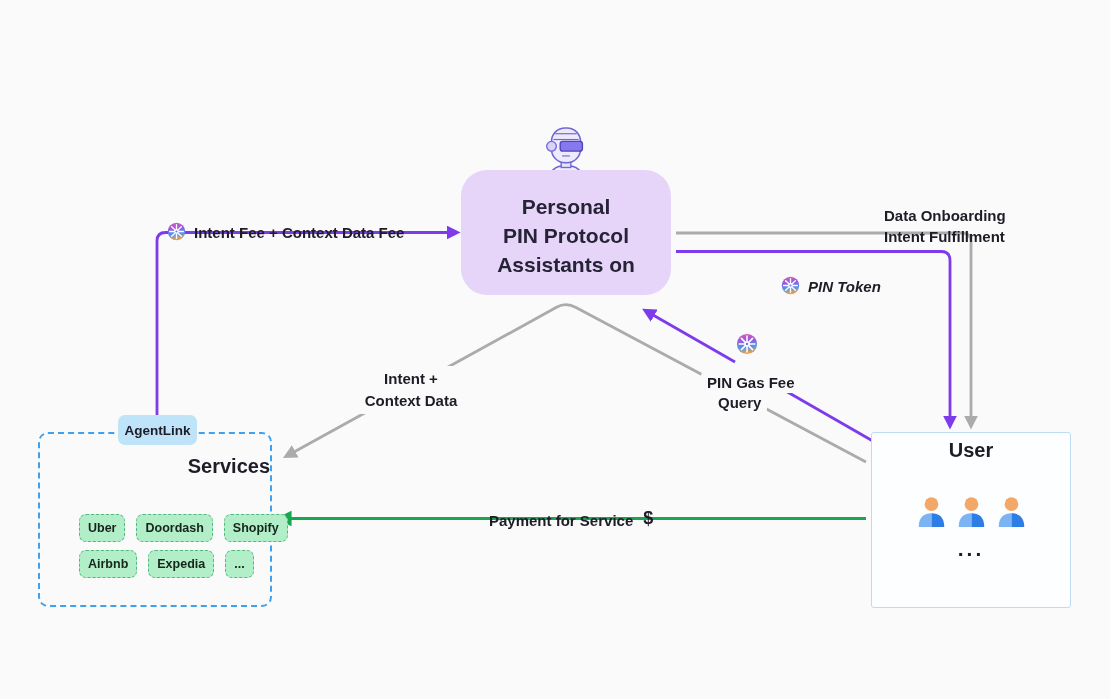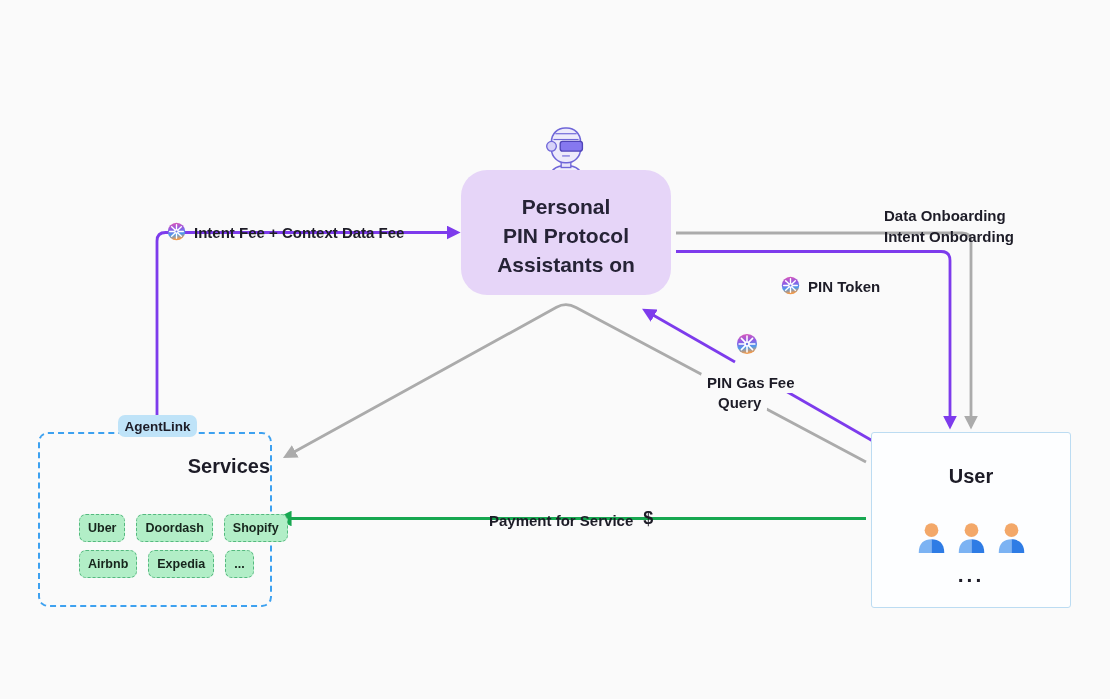--- a/index.html
+++ b/index.html
@@ -25,33 +25,33 @@
   .edge-label{display:flex;align-items:flex-end;gap:8px;font-size:15px;font-weight:600;white-space:nowrap;z-index:4;margin-top:16px;}
   .pin-svg{width:19px;height:19px;display:block;}
   .masked{background:var(--background);padding:2px 6px;border-radius:4px;}
   .center-text{text-align:center;}
   .detail{font-size:15px;font-weight:600;line-height:21px;white-space:nowrap;margin-top:16px;}
   .currency{font-size:18px;font-weight:700;margin-left:2px;}
 
   
   .services-box{left:38px;top:432px;width:234px;height:175px;box-sizing:border-box;
     border:2px dashed var(--services-border);border-radius:10px;background:transparent;z-index:3;}
-  .agentlink-tab{left:118px;top:415px;width:79px;height:22px;background:var(--agentlink-fill);
+  .agentlink-tab{left:118px;top:415px;width:79px;height:30px;background:var(--agentlink-fill);
     border-radius:7px;display:flex;align-items:center;justify-content:center;
     font-size:13.5px;font-weight:600;color:var(--text);z-index:4;}
   .services-title{text-align:right;font-size:20px;font-weight:700;margin-top:21px;}
   .chips{margin:36px 10px 0 15px;display:flex;flex-direction:column;gap:8px;}
   .chip-row{display:flex;gap:11px;flex-wrap:nowrap;padding-left:24px;}
   .chip{background:var(--chip-fill);border:1.6px dashed var(--chip-border);border-radius:7px;
     padding:6px 8px;font-size:12.5px;font-weight:700;white-space:nowrap;color:#16251c;}
 
   
   .user-box{left:871px;top:432px;width:200px;height:176px;box-sizing:border-box;
     background:var(--user-fill);border:1.5px solid var(--user-border);border-radius:3px;z-index:3;}
-  .user-title{text-align:center;font-size:20px;font-weight:700;margin-top:32px;}
+  .user-title{text-align:center;font-size:20px;font-weight:700;margin-top:6px;}
   .persons{display:flex;justify-content:center;gap:9px;margin-top:33px;}
   .person-svg{width:31px;height:33px;display:block;}
   .user-dots{text-align:center;font-size:21px;font-weight:700;letter-spacing:3px;margin-top:9px;}
   .defs-holder{position:absolute;width:0;height:0;overflow:hidden;}
 </style>
 </head>
 <body>
 
 <div class="canvas">
 
@@ -128,24 +128,24 @@
       </g>
           <circle cx="12" cy="12" r="2.2" fill="none" stroke="#fff" stroke-width="1.7"></circle>
         </svg>
     </span>
     <span>Intent Fee + Context Data Fee</span>
   </div>
 
 
   <div class="abs detail" style="left:884px;top:189px;">
     <div>Data Onboarding</div>
-    <div>Intent Onboarding</div>
-  </div>
-
-  <div class="abs edge-label" style="left:781px;top:260px;">
+    <div>Intent Fulfillment</div>
+  </div>
+
+  <div class="abs edge-label" style="left:781px;top:260px;font-style:italic;">
     <span>
       <svg class="pin-svg" viewBox="0 0 24 24">
           <circle cx="12" cy="12" r="11" fill="url(#pinGrad)"></circle>
       <g stroke="#fff" stroke-width="1.7" stroke-linecap="round">
         <line x1="15" y1="12" x2="20.6" y2="12"></line>
             <line x1="14.1" y1="14.1" x2="18.1" y2="18.1"></line>
         <line x1="12" y1="15" x2="12" y2="20.6"></line>
             <line x1="9.9" y1="14.1" x2="5.9" y2="18.1"></line>
         <line x1="9" y1="12" x2="3.4" y2="12"></line>
             <line x1="9.9" y1="9.9" x2="5.9" y2="5.9"></line>
@@ -175,20 +175,24 @@
       </svg>
   </div>
   <div class="abs edge-label masked" style="left:701px;top:356px;">
     <span>PIN Gas Fee</span>
   </div>
 
   <div class="abs edge-label masked" style="left:712px;top:376px;">
     <span>Query</span>
   </div>
 
+  <div class="abs masked center-text" style="left:344px;top:366px;width:122px;font-size:15px;font-weight:600;line-height:22px;z-index:4;">
+    <div>Intent +</div>
+    <div>Context Data</div>
+  </div>
 
   <div class="abs edge-label" style="left:489px;top:492px;">
     <span>Payment for Service</span>
     <span class="currency">$</span>
   </div>
 
   <div class="abs services-box">
     <div class="services-title">Services</div>
     <div class="chips">
       <div class="chip-row">

